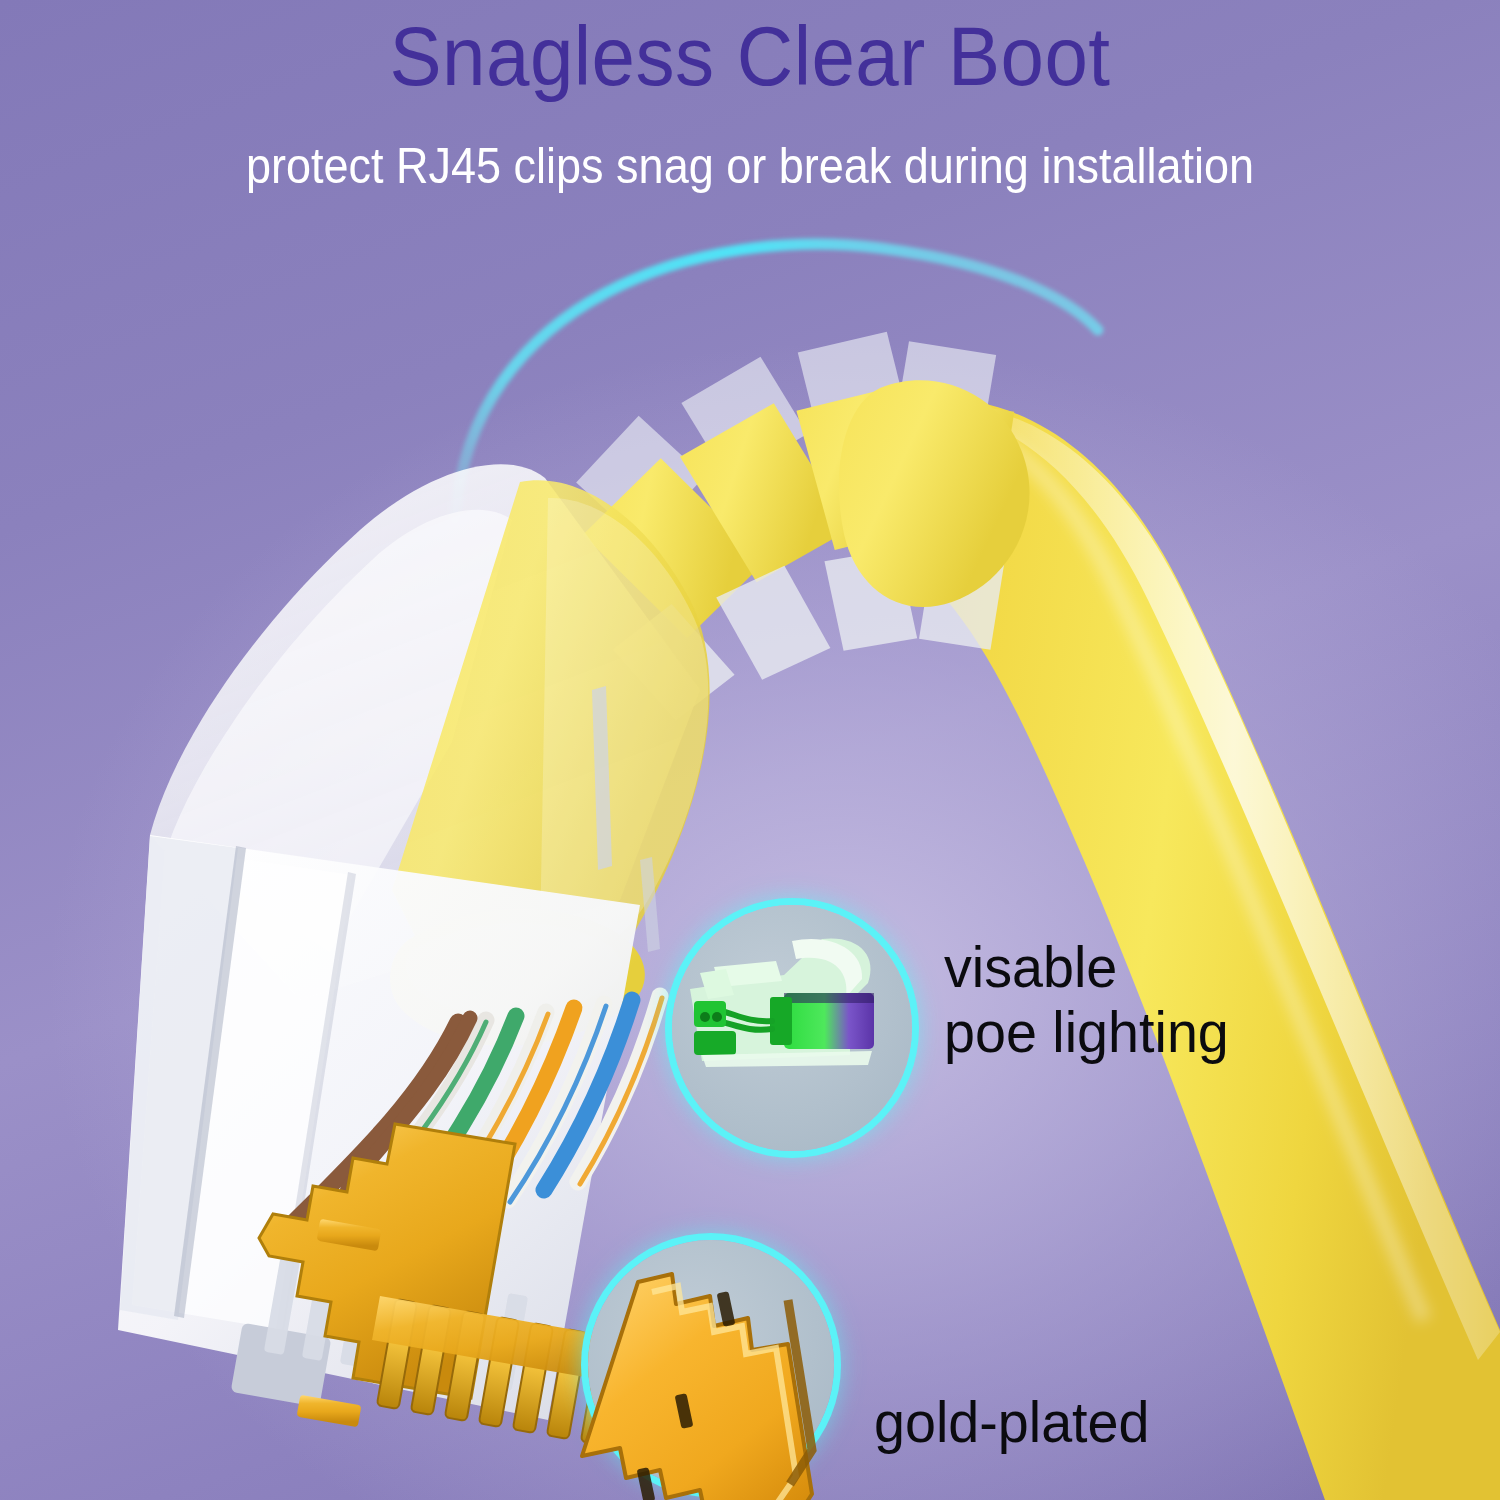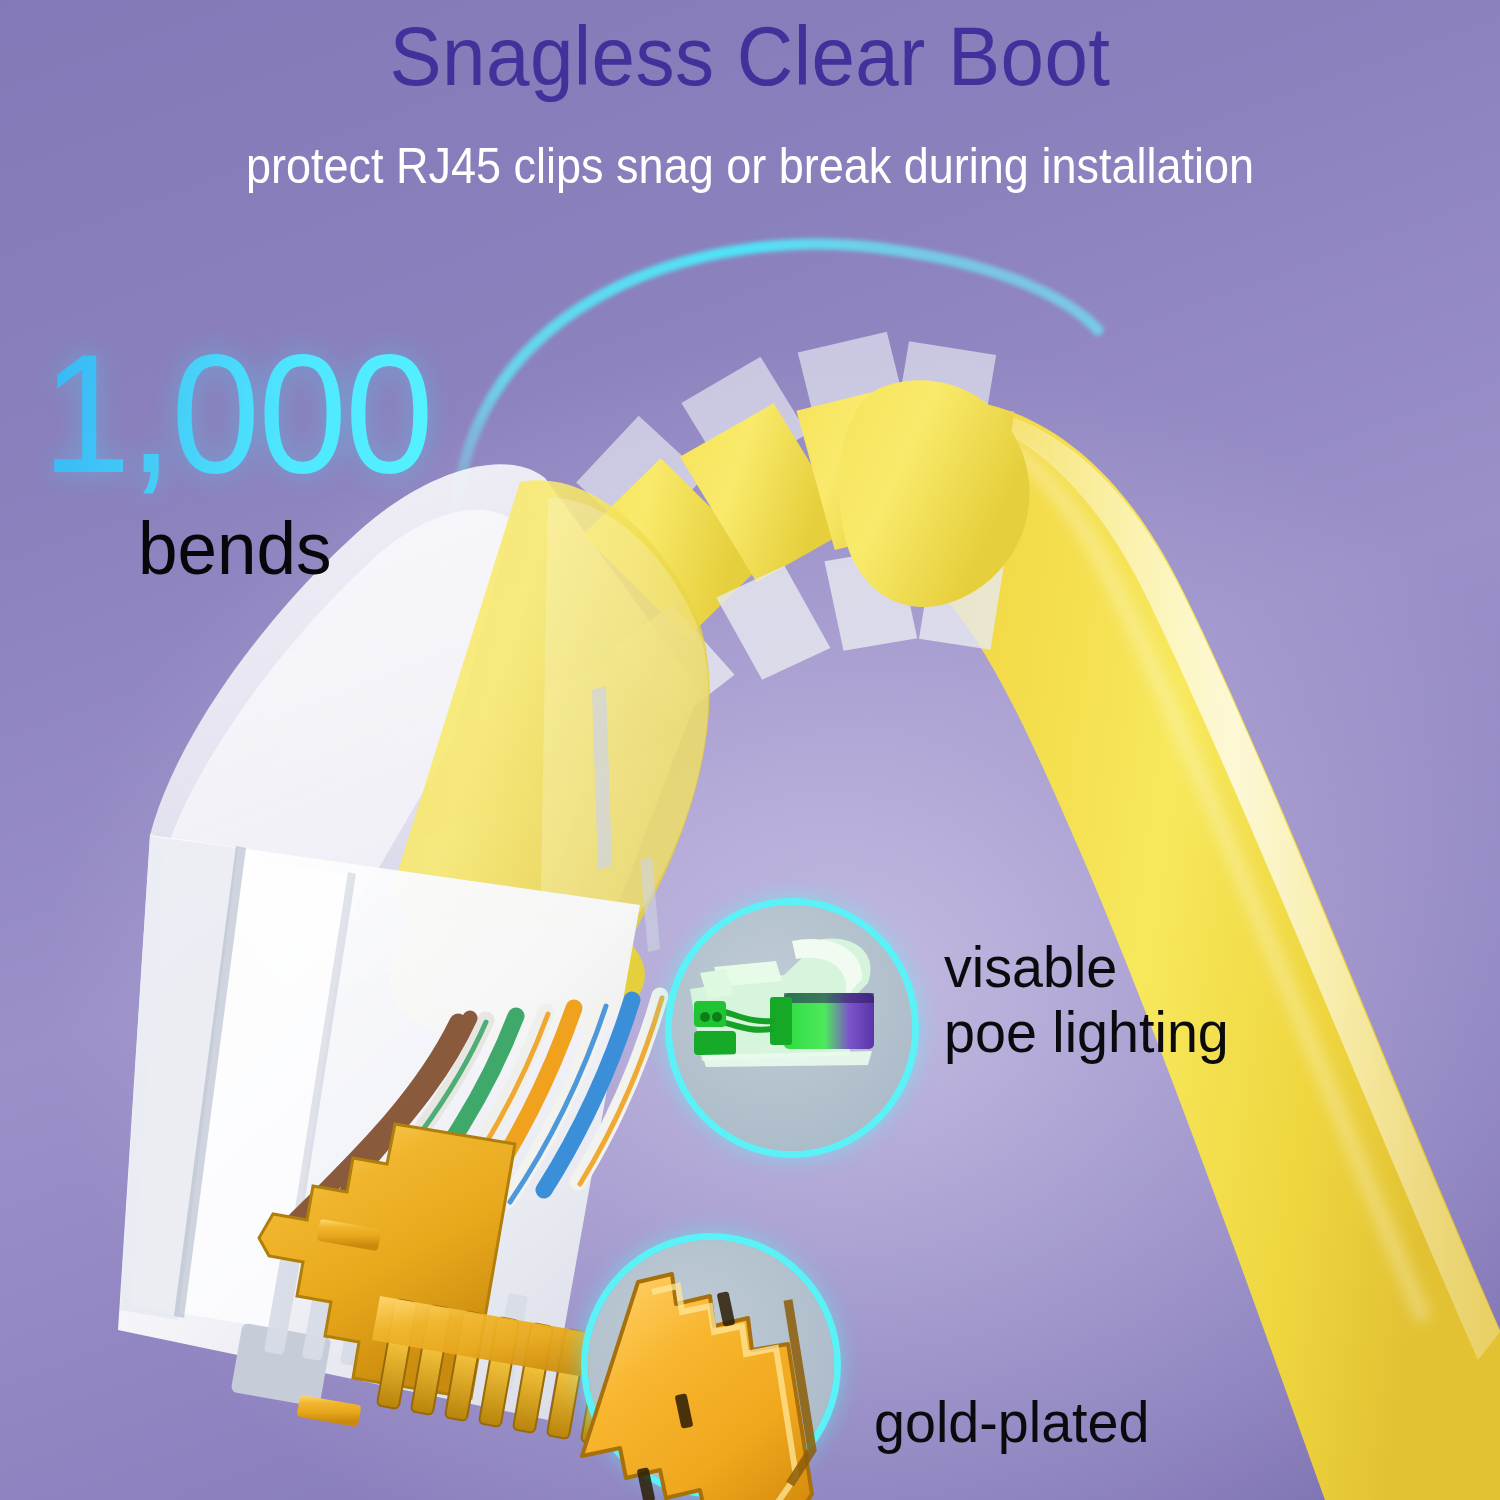--- a/index.html
+++ b/index.html
@@ -244,24 +244,20 @@
         <rect x="624" y="1342" width="22" height="108" rx="5" transform="rotate(10 635 1396)"></rect>
       </g>
 
       <path d="M380 1296 l264 46 -8 44 -264 -46 Z" fill="url(#gGold)" opacity=".95"></path>
     </g>
   </svg>
 
   <div class="headline">Snagless Clear Boot</div>
   <div class="subhead">protect RJ45 clips snag or break during installation</div>
 
-  <div class="bigstat">
-    <div class="num">1,000</div>
-    <div class="lbl">bends</div>
-  </div>
 
   <div class="badge" id="poeBadge">
     <div class="ring">
       <div class="clipbox">
         <svg viewBox="0 0 240 246" width="240" height="246">
           <defs>
             <linearGradient id="gGlowBody" x1="0" y1="0" x2="1" y2="0">
               <stop offset="0" stop-color="#2ddc3f"></stop>
               <stop offset="0.45" stop-color="#4ee85c"></stop>
               <stop offset="0.72" stop-color="#7a55c9"></stop>

